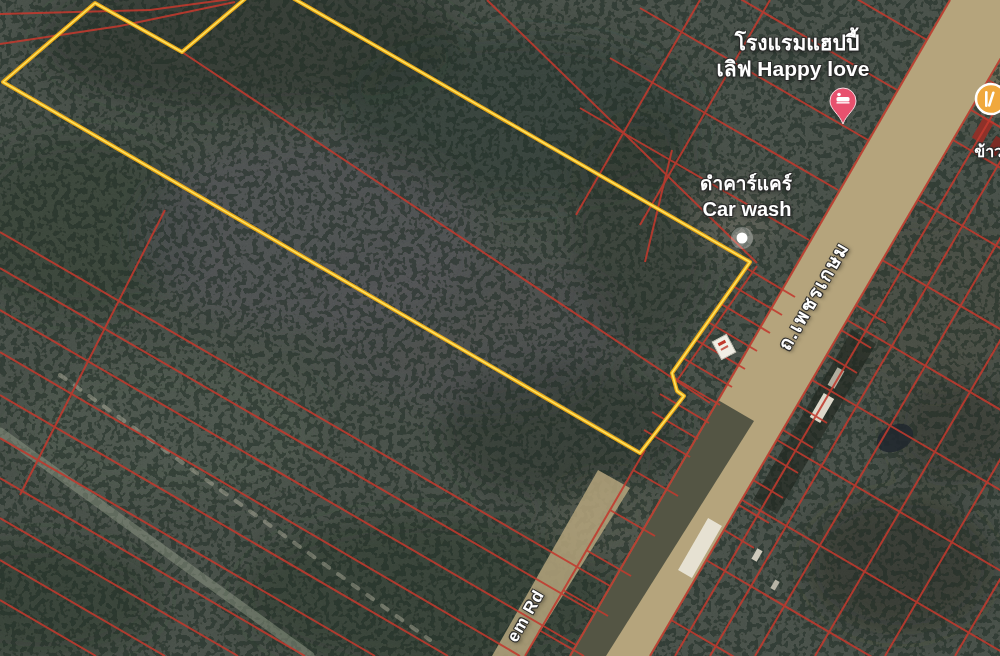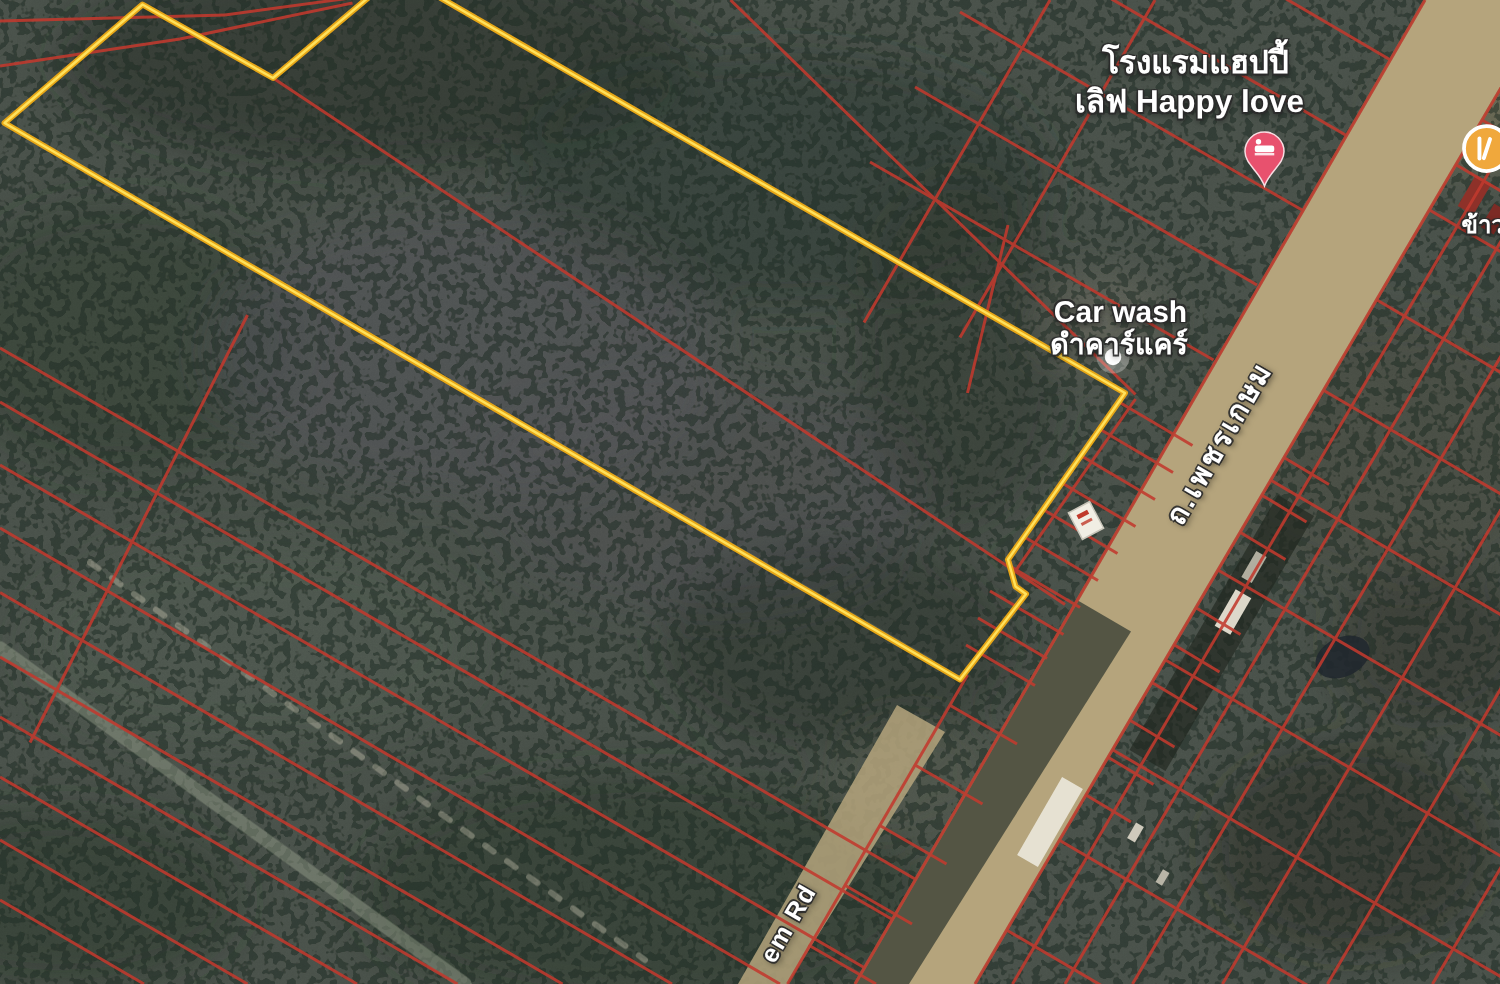--- a/index.html
+++ b/index.html
@@ -12,21 +12,21 @@
   .map-label{
     position:absolute;color:var(--label-text,#fff);font-weight:bold;white-space:nowrap;
     transform:translate(-50%,-50%);line-height:1.05;text-align:center;
     text-shadow:-1px -1px 0 rgba(43,43,43,.9),1px -1px 0 rgba(43,43,43,.9),
                 -1px 1px 0 rgba(43,43,43,.9),1px 1px 0 rgba(43,43,43,.9),
                 0 2px 4px rgba(0,0,0,.65);
   }
   .rot{transform:translate(-50%,-50%) rotate(-60deg);}
   .hotel1{left:797px;top:43px;font-size:21px;}
   .hotel2{left:793px;top:69px;font-size:21px;}
-  .cw1{left:746px;top:184px;font-size:19px;margin-top:47px;}
+  .cw1{left:746px;top:184px;font-size:19px;}
   .cw2{left:747px;top:209px;font-size:20px;}
   .roadthai{left:814px;top:296px;font-size:19px;letter-spacing:2px;}
   .roaden{left:526px;top:616px;font-size:17px;letter-spacing:1px;}
   .rice{left:994px;top:152px;font-size:16px;}
 </style>
 </head>
 <body>
 
 <div id="viewport">
 

